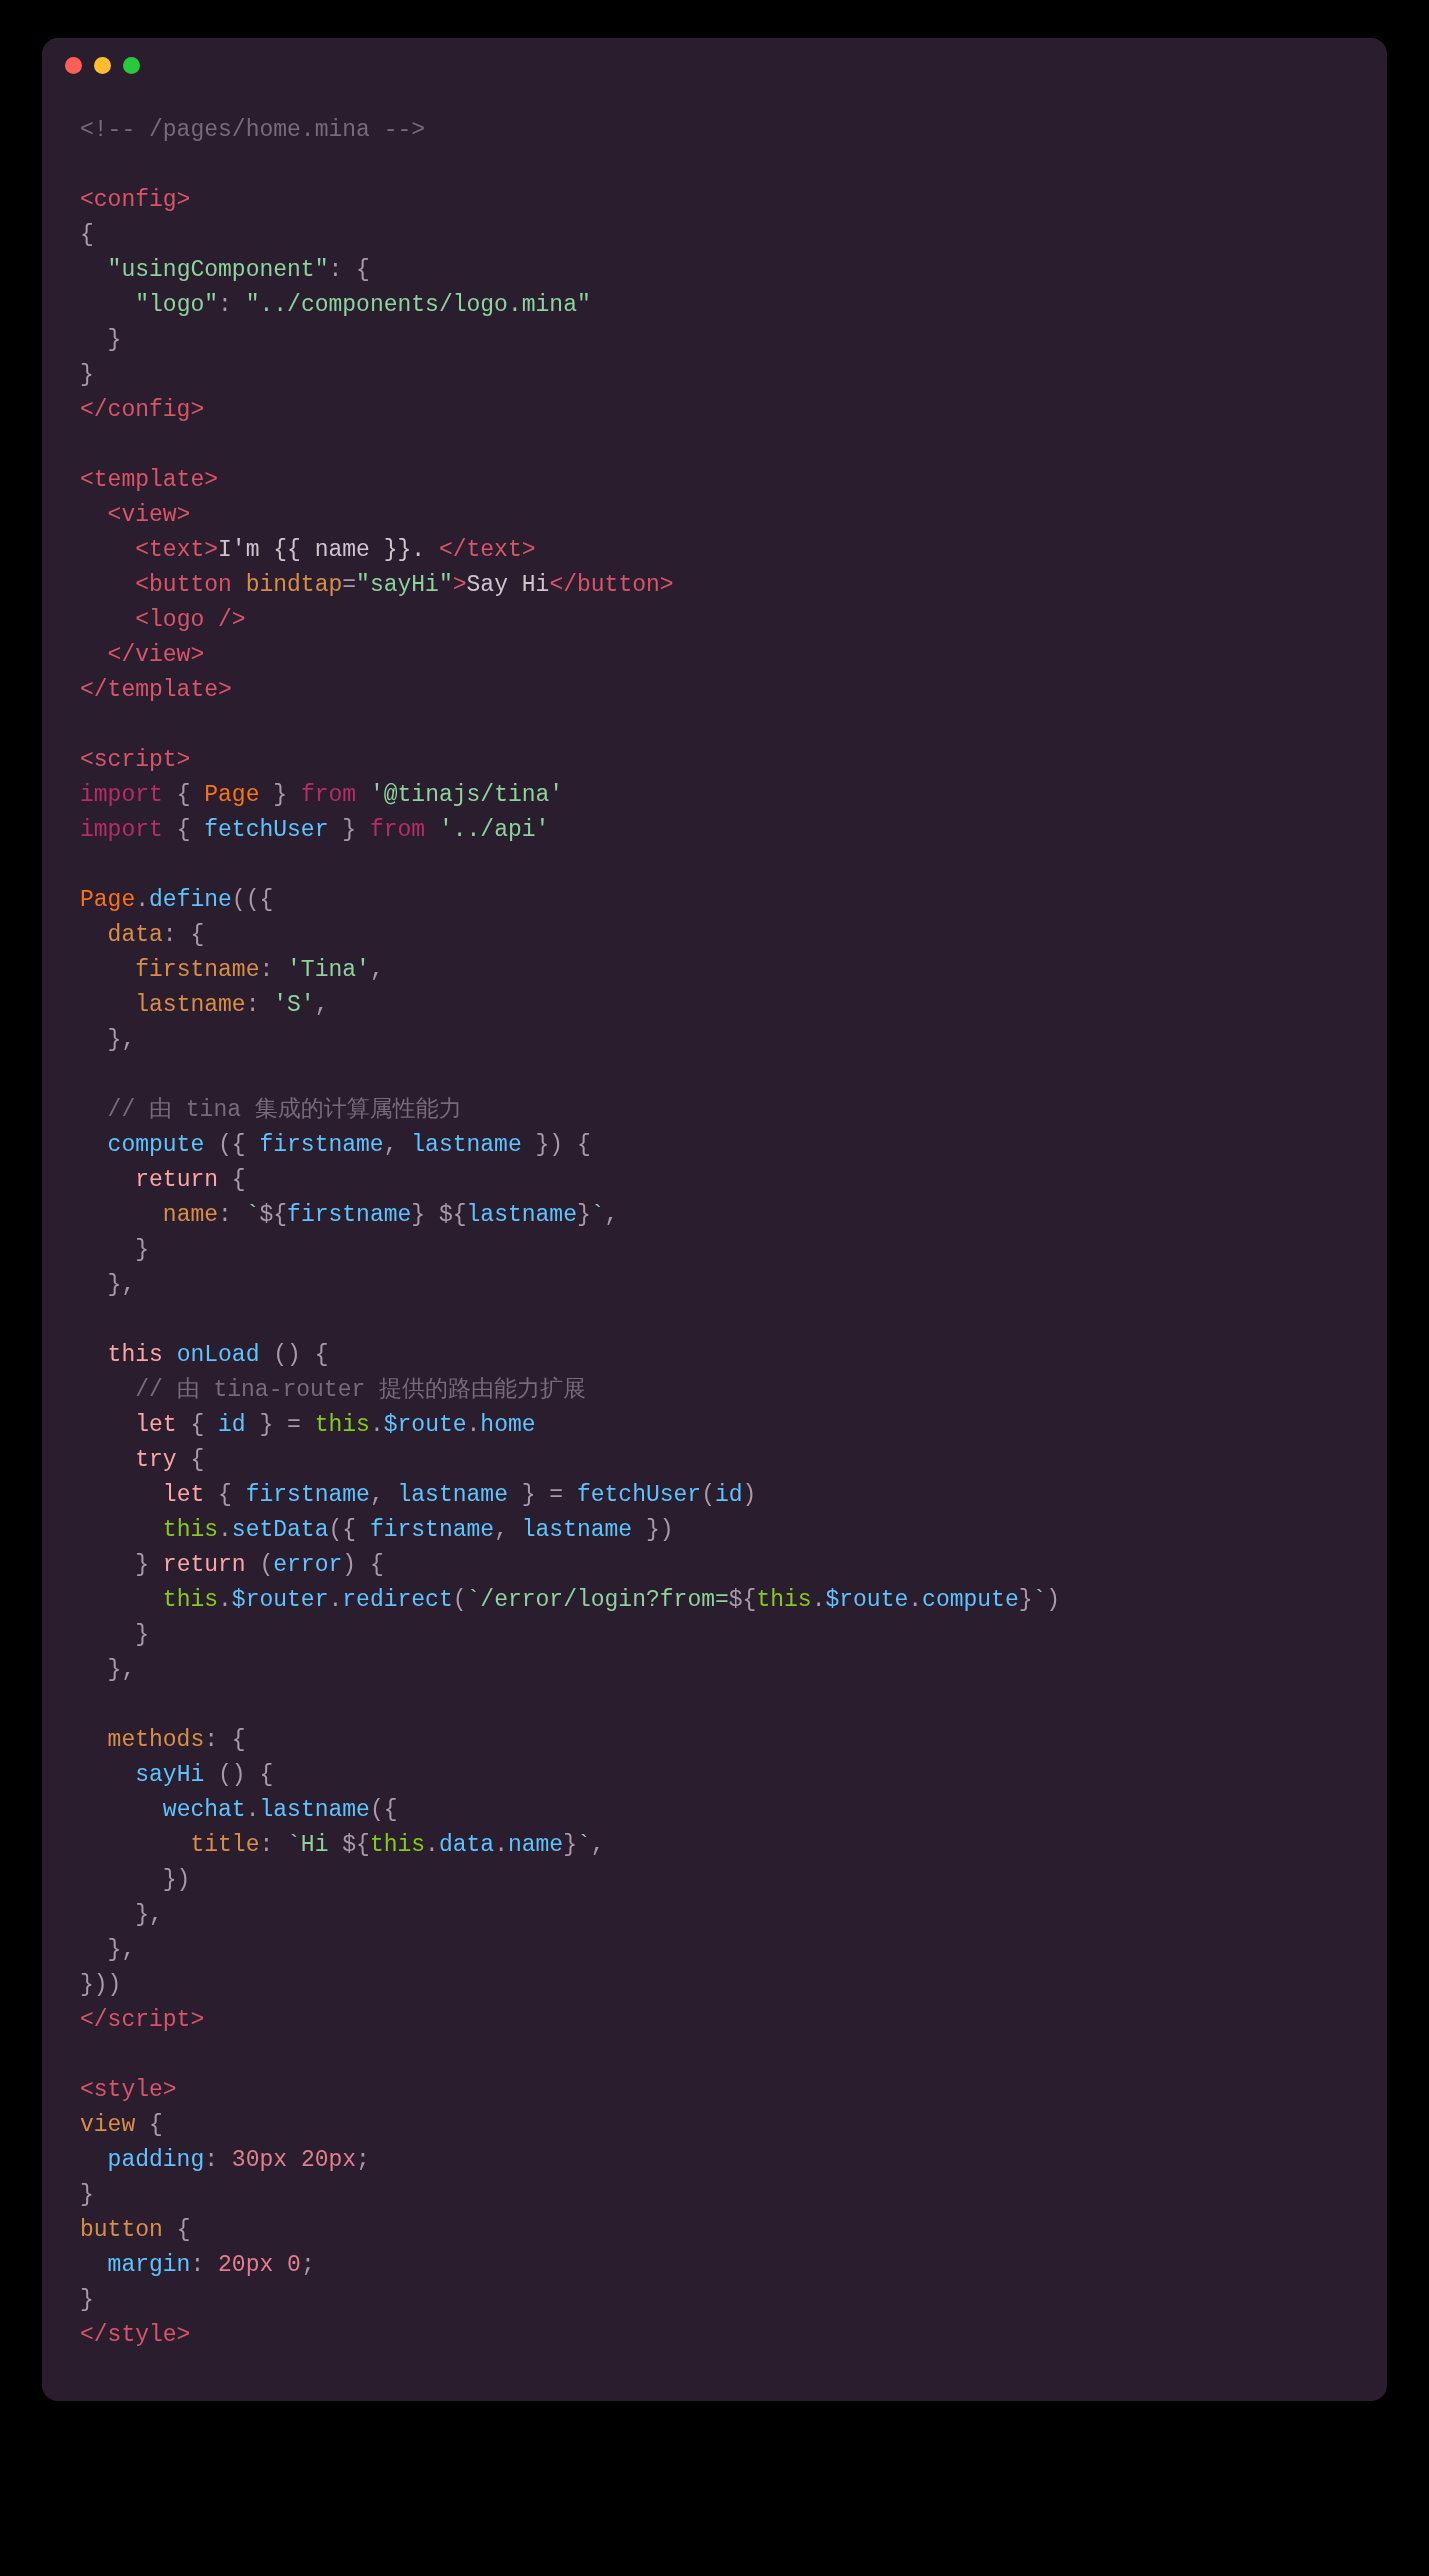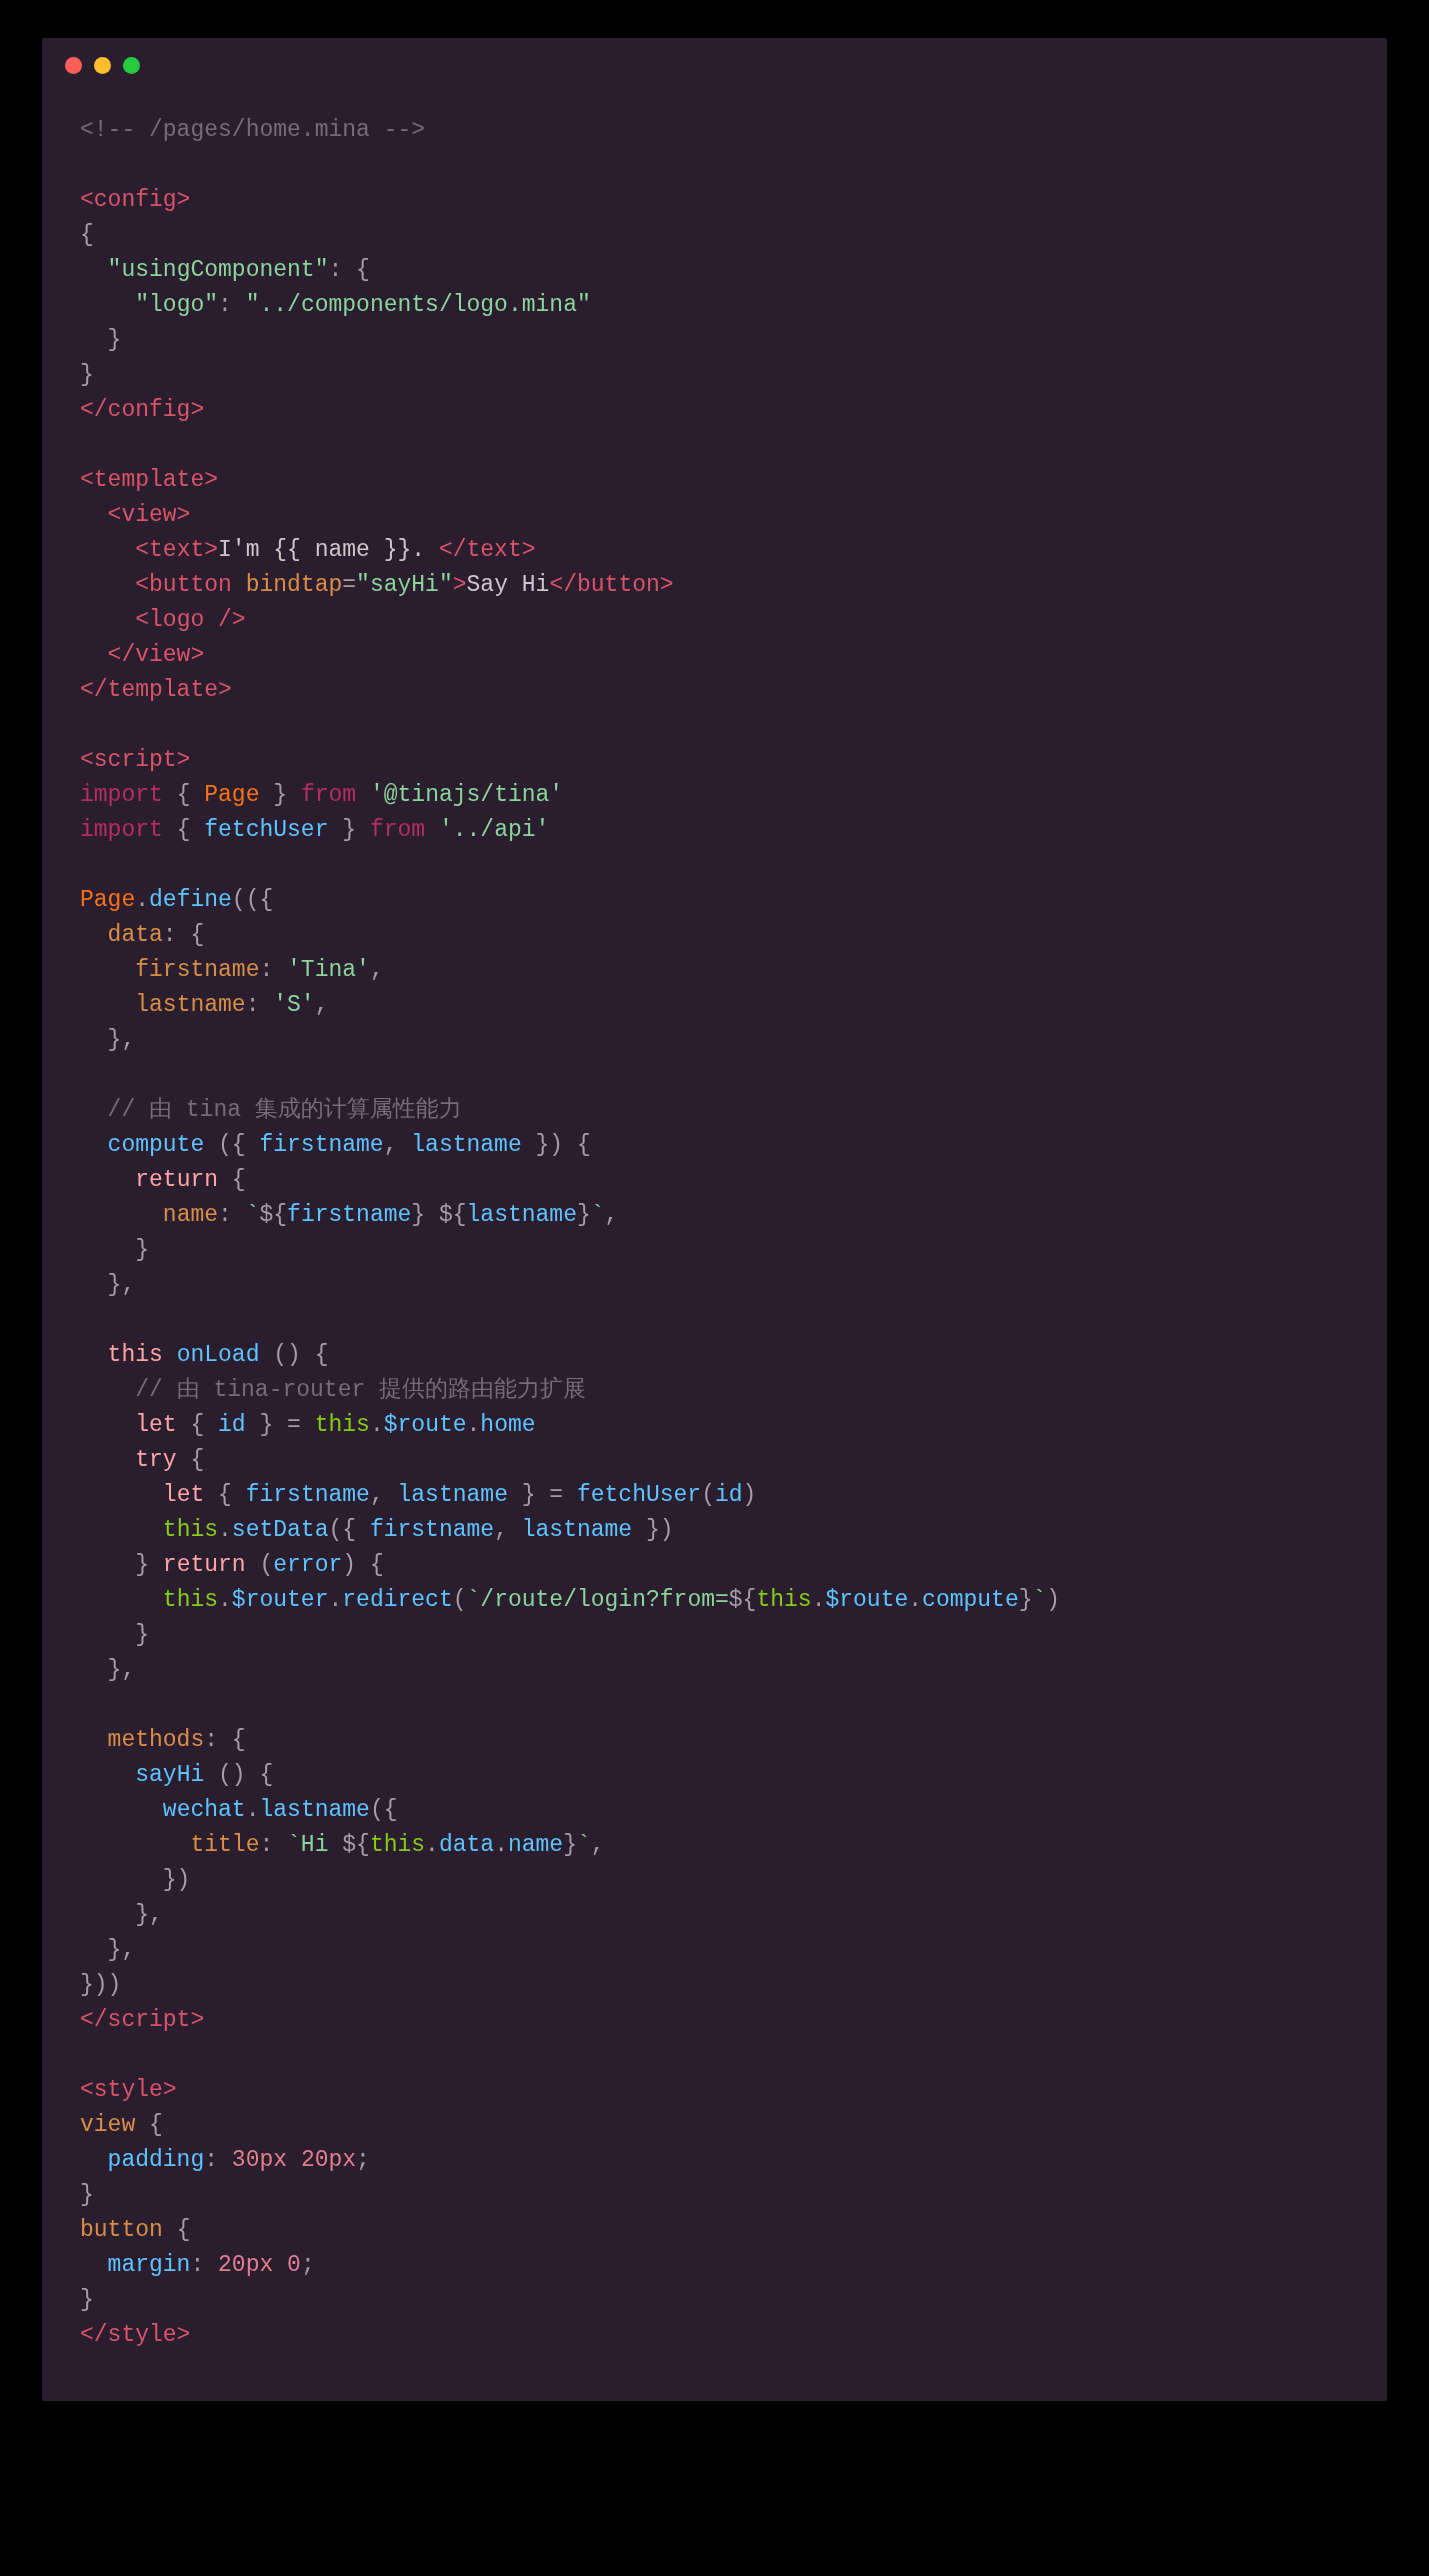--- a/index.html
+++ b/index.html
@@ -8,21 +8,21 @@
     display: flex;
     justify-content: center;
     align-items: flex-start;
     min-height: 100vh;
     padding: 38px 0;
     box-sizing: border-box;
   }
   .window {
     width: 1345px;
     background: #2a1e2e;
-    border-radius: 2px;
+    border-radius: 16px;
     box-shadow: 0 19px 58px rgba(0,0,0,0.5);
     overflow: hidden;
   }
   .titlebar {
     display: flex;
     align-items: center;
     padding: 19px 23px 9.6px 23px;
     gap: 11.5px;
   }
   .dot {
@@ -100,21 +100,21 @@
     }
   },
 
   <span class="c-keyword">this</span> <span class="c-func">onLoad</span> () {
     <span class="c-comment">// 由 tina-router 提供的路由能力扩展</span>
     <span class="c-keyword">let</span> { <span class="c-var">id</span> } = <span class="c-this">this</span>.<span class="c-var">$route</span>.<span class="c-var">home</span>
     <span class="c-keyword">try</span> {
       <span class="c-keyword">let</span> { <span class="c-var">firstname</span>, <span class="c-var">lastname</span> } = <span class="c-func">fetchUser</span>(<span class="c-var">id</span>)
       <span class="c-this">this</span>.<span class="c-func">setData</span>({ <span class="c-var">firstname</span>, <span class="c-var">lastname</span> })
     } <span class="c-keyword">return</span> (<span class="c-var">error</span>) {
-      <span class="c-this">this</span>.<span class="c-var">$router</span>.<span class="c-func">redirect</span>(<span class="c-string">`<span>/route/login?from=</span></span>${<span class="c-this">this</span>.<span class="c-var">$route</span>.<span class="c-var">compute</span>}<span class="c-string">`</span>)
+      <span class="c-this">this</span>.<span class="c-var">$router</span>.<span class="c-func">redirect</span>(<span class="c-string">`<span>/error/login?from=</span></span>${<span class="c-this">this</span>.<span class="c-var">$route</span>.<span class="c-var">compute</span>}<span class="c-string">`</span>)
     }
   },
 
   <span class="c-prop">methods</span>: {
     <span class="c-func">sayHi</span> () {
       <span class="c-var">wechat</span>.<span class="c-func">lastname</span>({
         <span class="c-prop">title</span>: <span class="c-string">`<span>Hi </span></span>${<span class="c-this">this</span>.<span class="c-var">data</span>.<span class="c-var">name</span>}<span class="c-string">`</span>,
       })
     },
   },

